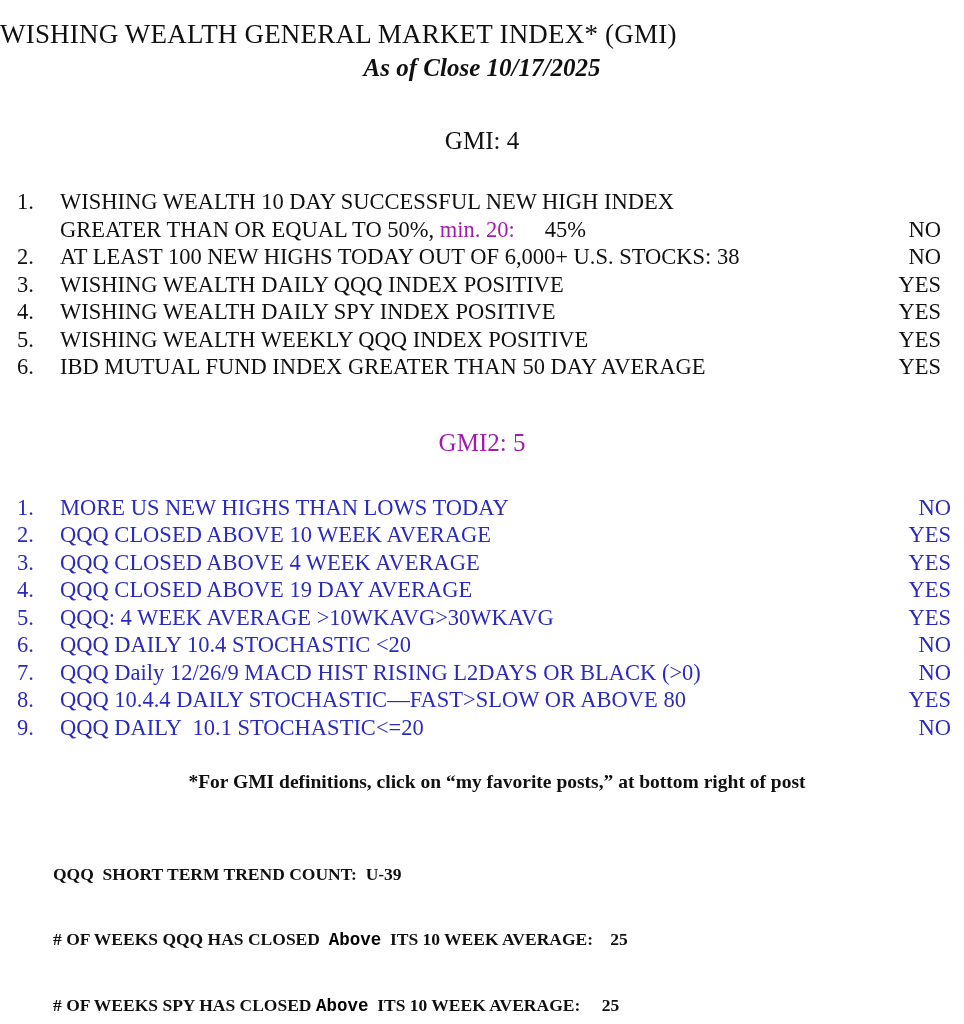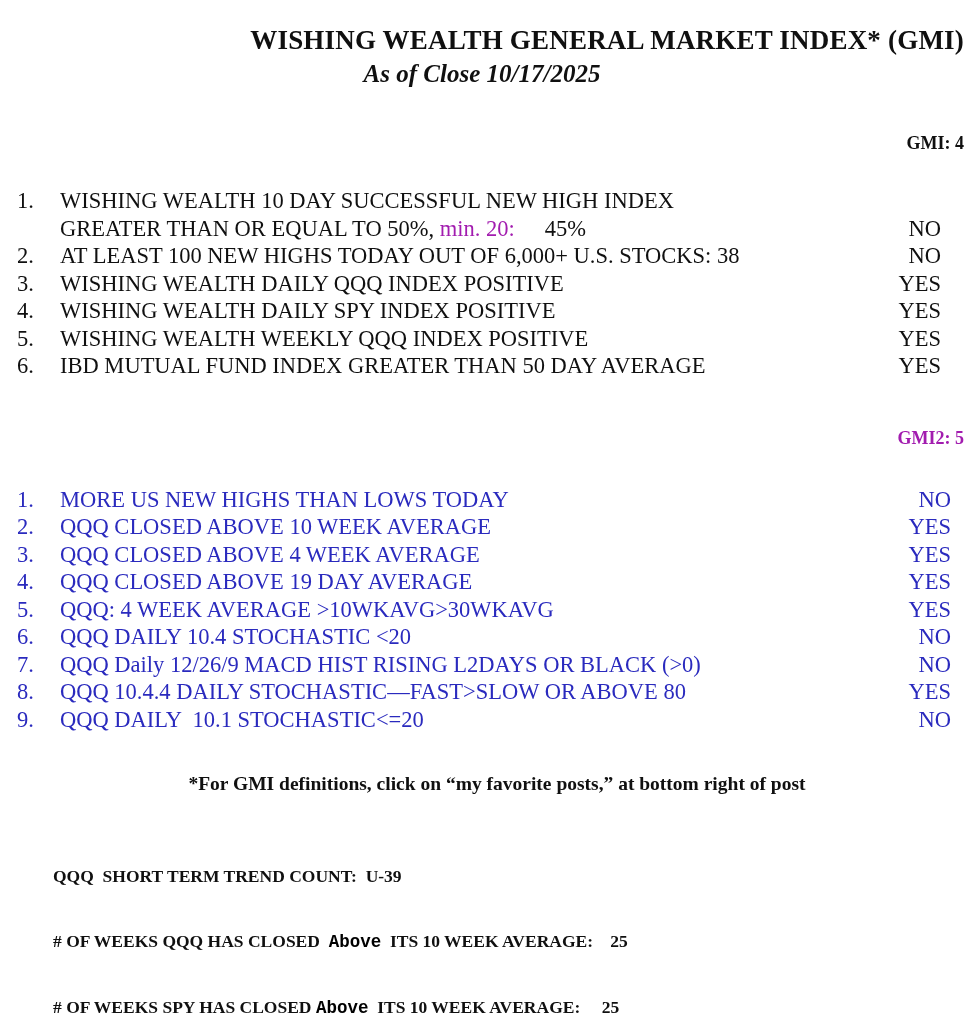--- a/index.html
+++ b/index.html
@@ -3,57 +3,57 @@
 <meta charset="utf-8">
 <style>
   html, body { margin: 0; padding: 0; background: #ffffff; }
   body {
     width: 964px; height: 1024px;
     font-family: "Liberation Serif", serif;
     color: #101010;
     overflow: hidden;
   }
   .title {
-    margin-top: 25px;
-    text-align: right;
+    margin-top: 19px;
+    text-align: left;
     font-size: 27px;
-    font-weight: bold;
+    font-weight: normal;
     letter-spacing: 0.2px;
   }
   .subtitle {
     text-align: center;
     font-size: 25px;
     font-weight: bold;
     margin-top: 4px;
     font-style: italic;
   }
   .section-head {
-    text-align: right;
-    font-size: 18px;
-    font-weight: bold;
+    text-align: center;
+    font-size: 25px;
+    font-weight: normal;
     margin-top: 45px;
   }
   .gmi2-head { color: #3753c7; margin-top: 26px; }
 
   .list { margin-top: 33px; }
   .gmi2-list { margin-top: 37px; }
   .row { display: flex; font-size: 22.5px; line-height: 27.5px; }
   .num { flex: none; width: 40px; padding-left: 17px; }
   .txt { padding-left: 3px; white-space: pre-wrap; }
   .ans { margin-left: auto; flex: none; }
   .gmi-list .ans { padding-right: 23px; }
   .gmi2-list .ans { padding-right: 13px; }
   .gmi2-list .row, .gmi2-head { color: #2a2abe; }
   .gmi2-head { color: #a21caf; margin-top: 48px; }
 
   .hl-min { color: #a21caf; }
   .val-45 { margin-left: 30px; }
 
   .footnote {
-    margin-top: 40px;
+    margin-top: 30px;
     text-align: center;
     font-size: 19.5px;
     font-weight: bold;
     padding-left: 30px;
   }
 
   .stats {
     margin-top: 27px;
     margin-left: 53px;
     font-size: 17.5px;

